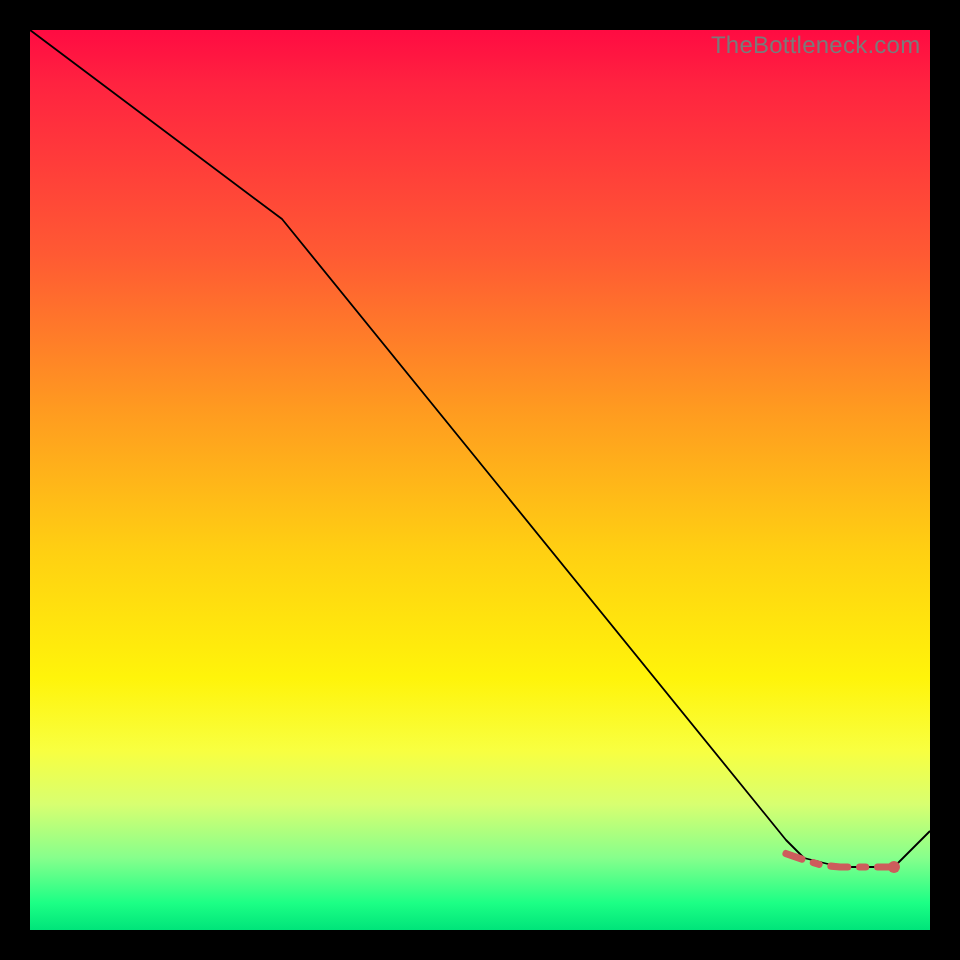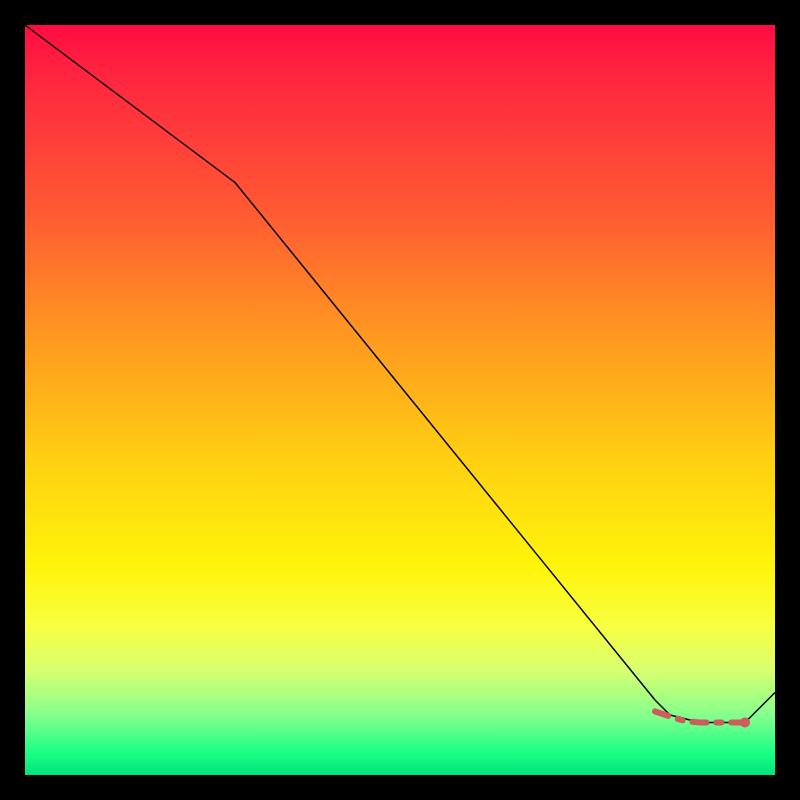--- a/index.html
+++ b/index.html
@@ -70,20 +70,21 @@
   }
   .dot {
     fill: #cd5c5c;
   }
 </style>
 </head>
 <body>
 
 <div class="frame">
   <div class="plot-area">
+    <span class="watermark">TheBottleneck.com</span>
     <svg class="curve" viewBox="0 0 750 750" preserveAspectRatio="none">
       <path class="line-path" d="M0.0 0.0 L210.0 157.5 L630.0 675.0 L645.0 690.0 L675.0 697.5 L705.0 697.5 L720.0 697.5 L750.0 667.5"></path>
       <path class="dash-path" d="M630.0 686.3 L645.0 691.5 L660.0 696.0 L675.0 697.5 L690.0 697.5 L705.0 697.5 L720.0 697.5"></path>
       <circle class="dot" r="5" cx="720.0" cy="697.5"></circle>
 
     </svg>
   </div>
 </div>
 
 </body></html>

